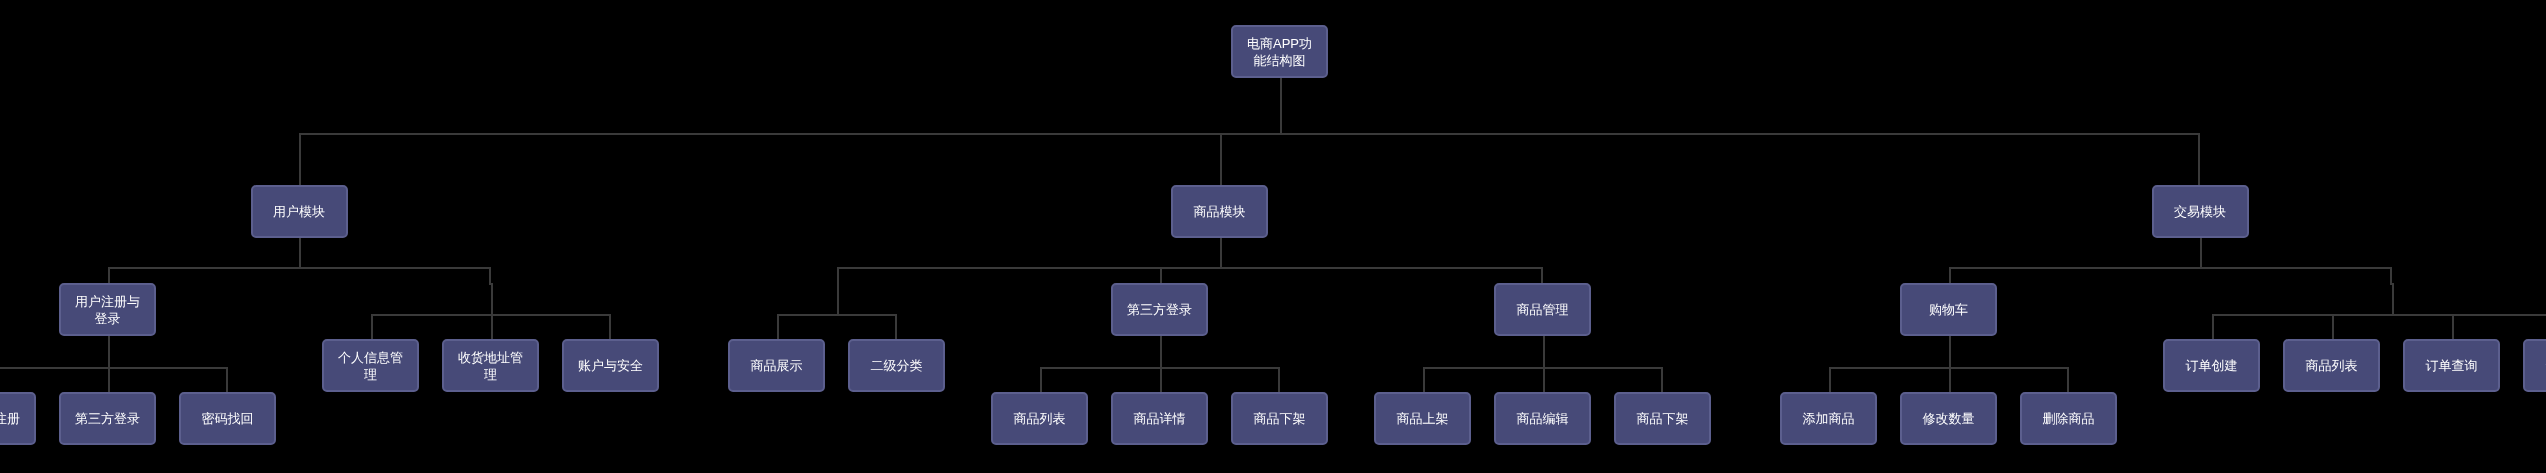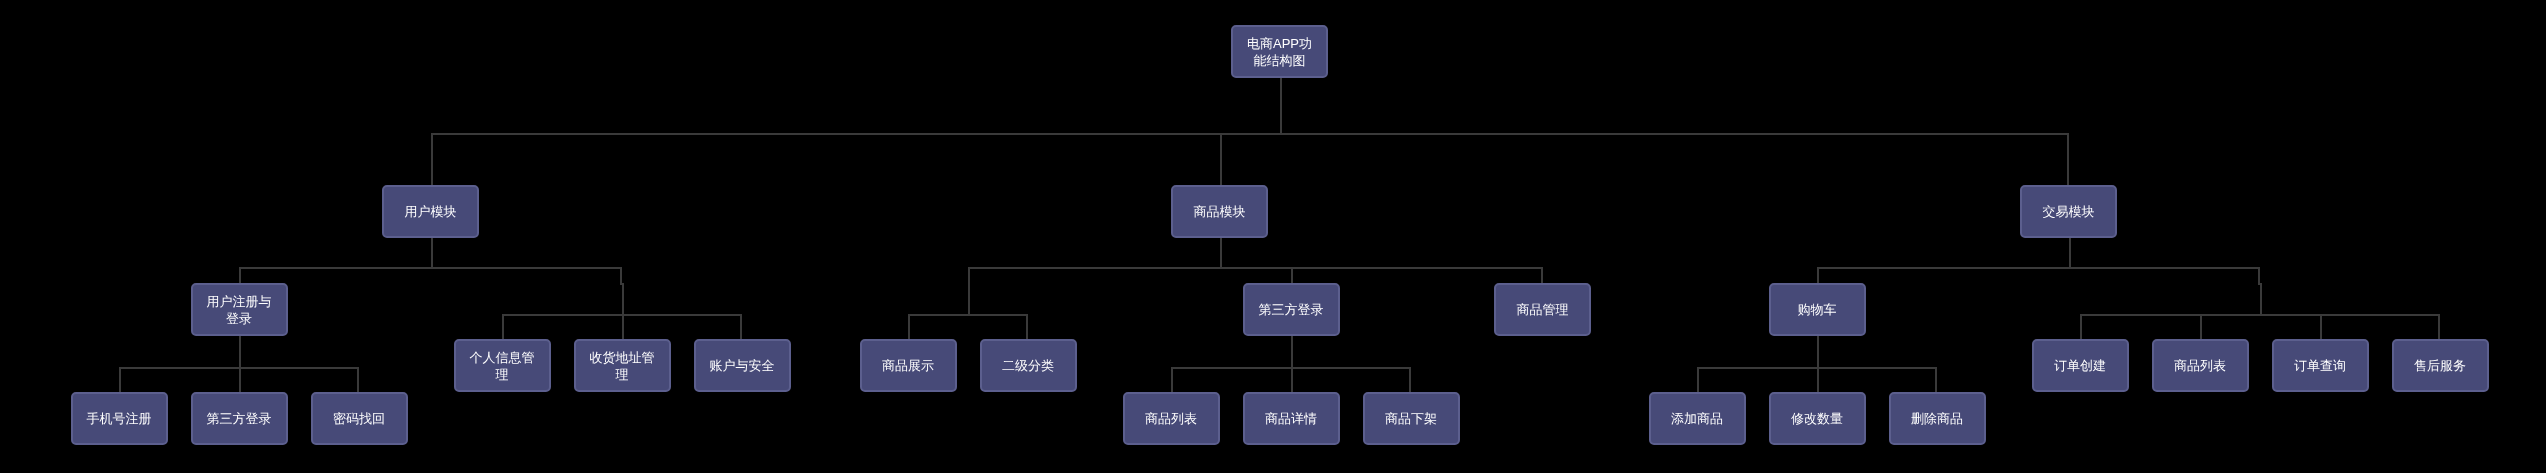--- a/index.html
+++ b/index.html
@@ -120,20 +120,31 @@
                     <li>
                       <div class="box">商品详情</div>
                     </li>
                     <li>
                       <div class="box">商品下架</div>
                     </li>
                   </ul>
                 </li>
                 <li>
                   <div class="box">商品管理</div>
+                  <ul class="branch l4">
+                    <li>
+                      <div class="box">商品上架</div>
+                    </li>
+                    <li>
+                      <div class="box">商品编辑</div>
+                    </li>
+                    <li>
+                      <div class="box">商品下架</div>
+                    </li>
+                  </ul>
                 </li>
               </ul>
             </li>
             <li>
               <div class="box">交易模块</div>
               <ul class="branch l3">
                 <li>
                   <div class="box">购物车</div>
                   <ul class="branch l4">
                     <li>

